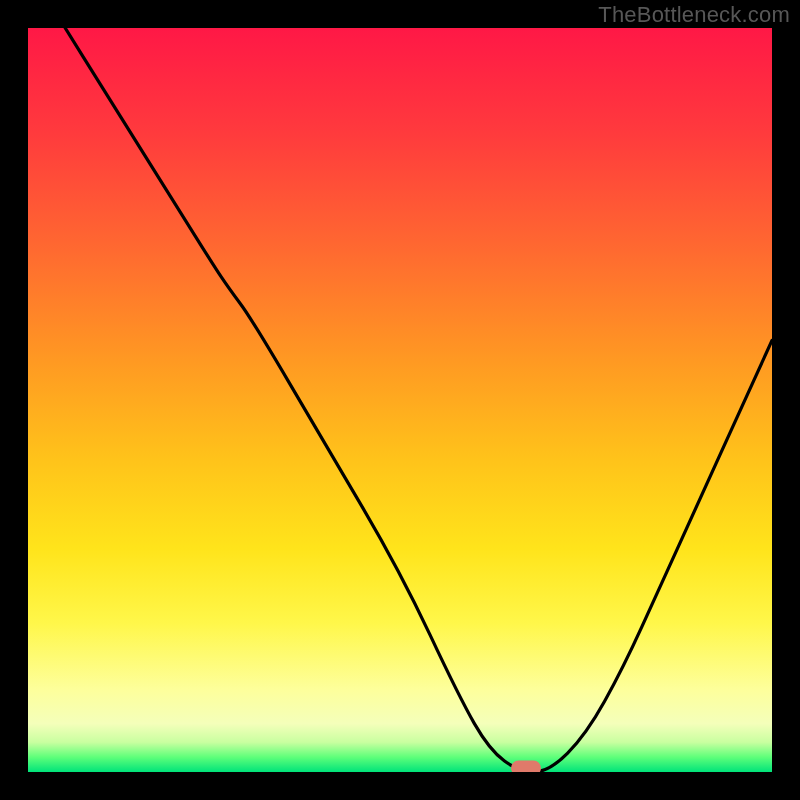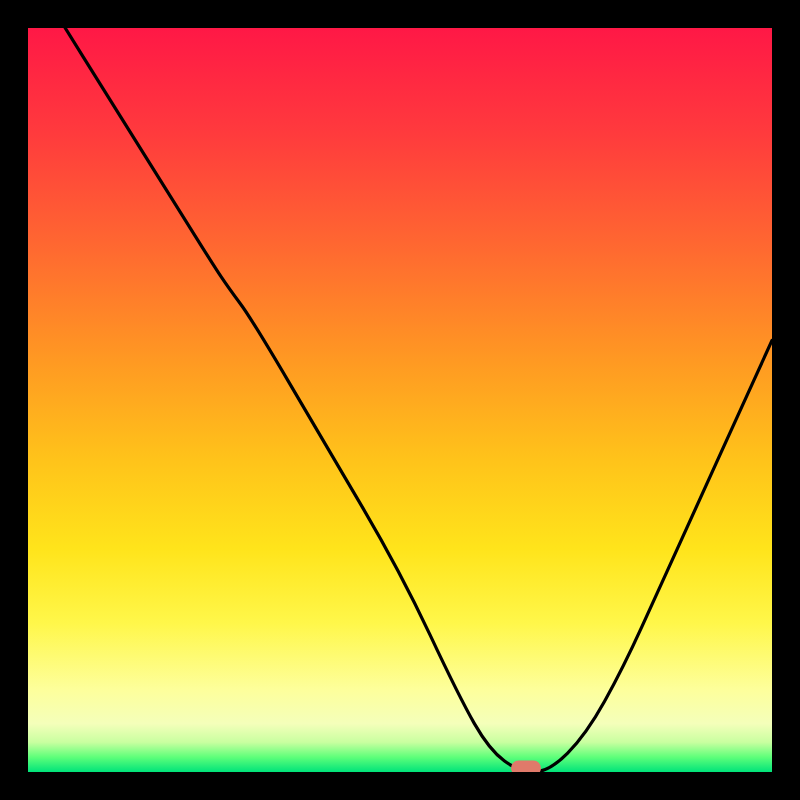--- a/index.html
+++ b/index.html
@@ -67,20 +67,21 @@
     border-radius: 8px;
     background: #e07a6a;
     transform: translate(-50%, -50%);
   }
 </style>
 </head>
 <body>
 
 <div class="frame">
 
+  <span class="watermark">TheBottleneck.com</span>
 
   <div class="plot-area">
     <div class="gradient-bg"></div>
 
     <svg class="curve" viewBox="0 0 744 744" preserveAspectRatio="none">
       <path fill="none" stroke="#000" stroke-width="3.2" stroke-linecap="round" d="M 37.2 0.0 Q 37.2 0.0 55.8 29.8 Q 74.4 59.5 93.0 89.3 Q 111.6 119.0 130.2 148.8 Q 148.8 178.6 167.4 208.3 Q 186.0 238.1 193.4 249.2 Q 200.9 260.4 212.0 275.3 Q 223.2 290.2 260.4 353.4 Q 297.6 416.6 334.8 479.9 Q 372.0 543.1 401.8 606.4 Q 431.5 669.6 446.4 695.6 Q 461.3 721.7 476.2 732.8 Q 491.0 744.0 505.9 744.0 Q 520.8 744.0 539.4 725.4 Q 558.0 706.8 576.6 673.3 Q 595.2 639.8 613.8 598.9 Q 632.4 558.0 651.0 517.1 Q 669.6 476.2 688.2 435.2 Q 706.8 394.3 725.4 353.4 T 744.0 312.5"></path>
     </svg>
 
     <div class="marker" style="left: 498.48px; top: 740px;"></div>
   </div>

